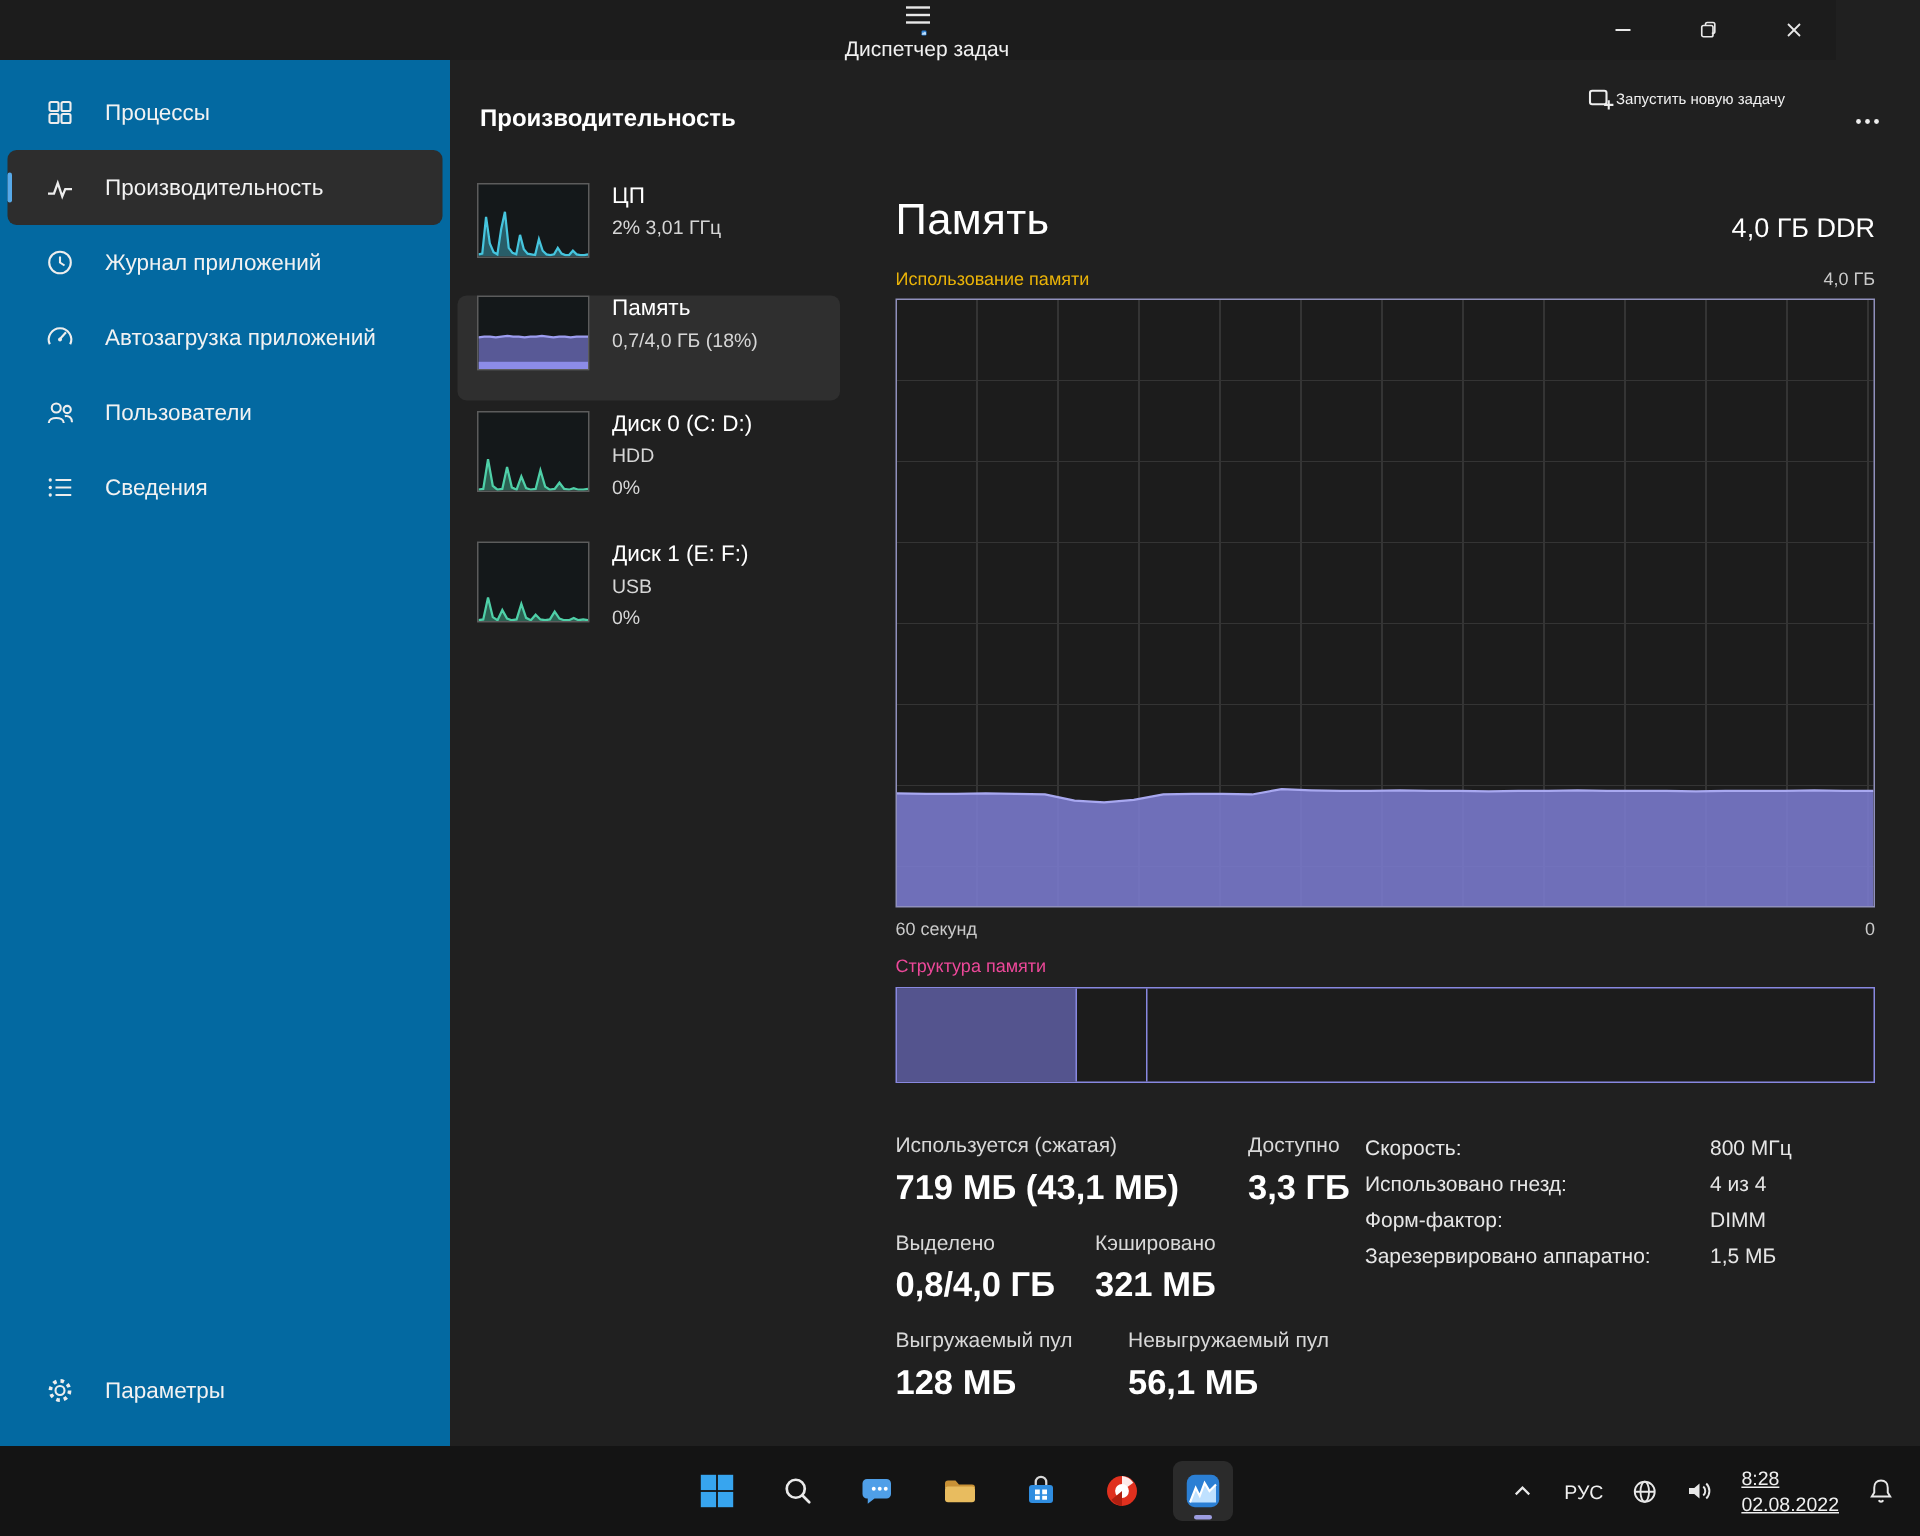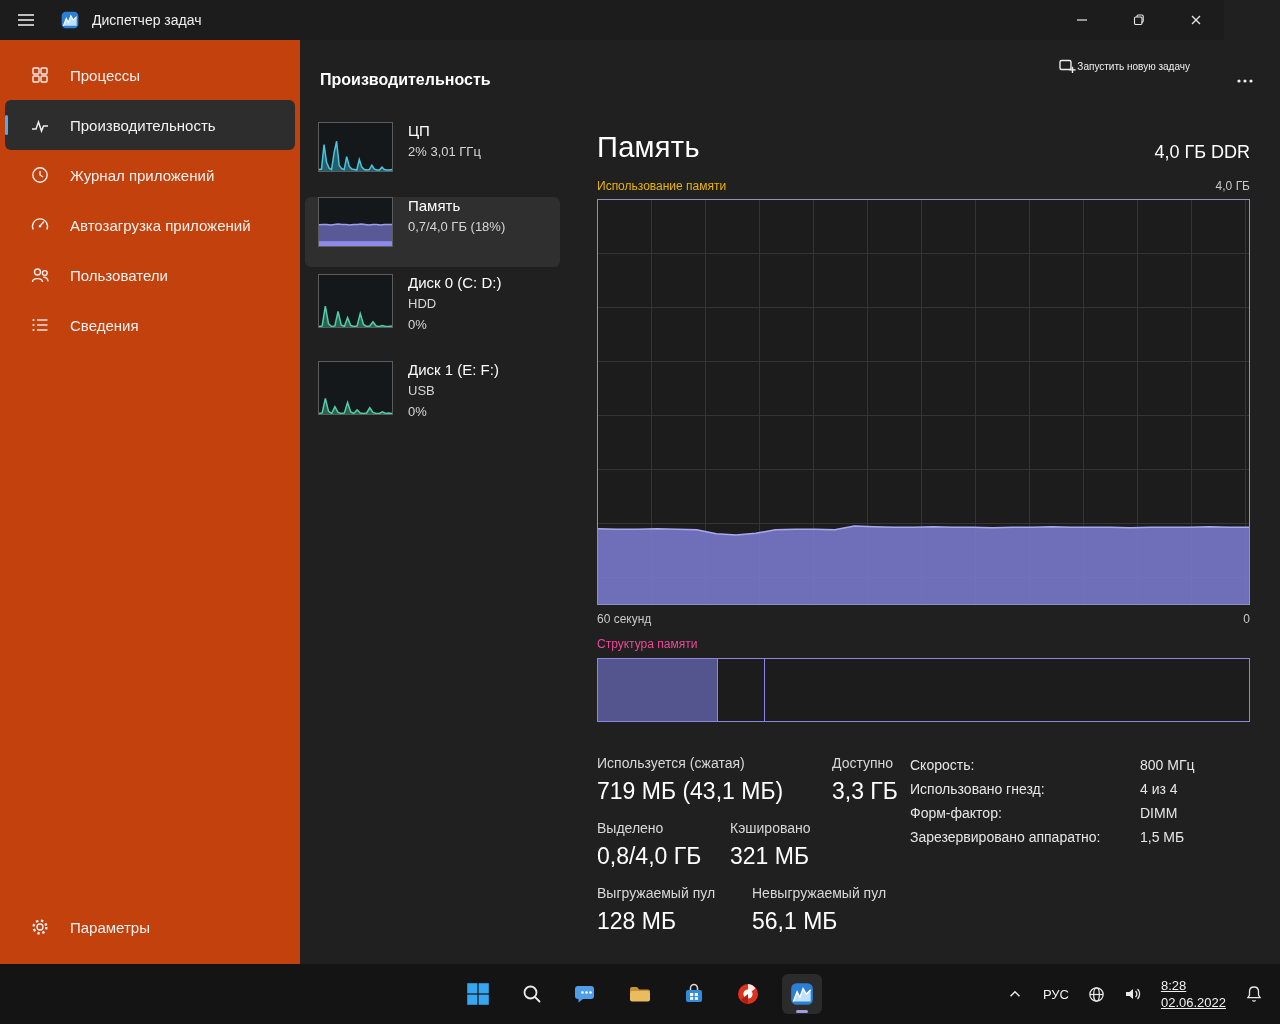--- a/index.html
+++ b/index.html
@@ -1,28 +1,28 @@
 <!DOCTYPE html>
 <html style="--accent: #57a9e8; --compFill: #54548e; --compBorder: #8888e0; --graphBorder: #9090bc;"><head>
 <meta charset="utf-8">
 <style>
   * { margin:0; padding:0; box-sizing:border-box; font-family:"Liberation Sans","DejaVu Sans",sans-serif; }
   html,body { background:#000; }
   #screen { position:relative; width:1280px; height:1024px; background:#202020; overflow:hidden; color:#fff; }
 
   
-  .titlebar { position:absolute; left:0; top:0; width:1224px; height:40px; background:#1c1c1c; display:flex; align-items:center; z-index:5; }
+  .titlebar { position:absolute; left:0; top:0; width:1224px; height:40px; background:#1c1c1c; display:flex; align-items:center; z-index:5;flex-direction:column; }
   .hamburger { width:52px; height:40px; display:flex; align-items:center; justify-content:center; cursor:pointer; }
   .app-icon16 { width:20px; height:20px; margin-left:8px; }
   .titlebar-title { font-size:14px; color:#f0f0f0; margin-left:12px; }
   .win-controls { position:absolute; right:0; top:0; height:40px; display:flex; }
   .win-btn { width:57px; height:40px; display:flex; align-items:center; justify-content:center; }
 
   
-  .sidebar { position:absolute; left:0; top:40px; width:300px; height:924px; background:#c2410c; padding-top:10px; z-index:4; }
+  .sidebar { position:absolute; left:0; top:40px; width:300px; height:924px; background:#0369a1; padding-top:10px; z-index:4; }
   .nav-item { position:relative; height:50px; margin:0 5px; padding-left:25px; display:flex; align-items:center; gap:20px; border-radius:6px; cursor:pointer; }
   .nav-item.selected { background:#2d2d2d; }
   .nav-item.selected::before { content:''; position:absolute; left:0; top:15px; width:3px; height:20px; border-radius:2px; background:var(--accent,#57a9e8); }
   .nav-label { font-size:15px; color:#f2f2f2; white-space:nowrap; }
   .nav-icon { width:20px; height:20px; display:flex; align-items:center; justify-content:center; flex:0 0 20px; }
   .nav-settings { position:absolute; left:5px; right:5px; bottom:12px; margin:0;text-align:right; }
 
   
   .page-title { position:absolute; left:320px; top:71px; font-size:16px; font-weight:700; }
   .run-task { position:absolute; top:48px; right:78px; height:36px; display:flex; align-items:center; padding:0 12px; border-radius:5px; cursor:pointer; font-size:10px; color:#f0f0f0; }
@@ -55,21 +55,21 @@
   .axis-left { position:absolute; left:597px; top:612px; font-size:12px; color:#c9c9c9; }
   .axis-right { position:absolute; right:30px; top:612px; font-size:12px; color:#c9c9c9; }
   .comp-label { position:absolute; left:597px; top:637px; font-size:12px; color:#ec4899; }
   .comp-bar { position:absolute; left:597px; top:658px; width:653px; height:64px; border:1px solid var(--compBorder,#8888e0); display:flex; background:#1c1c1c; }
   .comp-seg { height:100%; border-right:1px solid var(--compBorder,#8888e0); }
   .comp-seg:last-child { border-right:none; }
   .comp-seg.filled { background:var(--compFill,#54548e); }
 
   .stat { position:absolute; }
   .stat .lbl { font-size:14px; color:#d8d8d8; margin-bottom:7px; white-space:nowrap; }
-  .stat .val { font-size:23px; font-weight:400; color:#fff; white-space:nowrap; }
+  .stat .val { font-size:23px; font-weight:700; color:#fff; white-space:nowrap; }
   #stat-used      { left:597px; top:755px; }
   #stat-avail     { left:815px; top:755px;margin-left:17px; }
   #stat-committed { left:597px; top:820px; }
   #stat-cached    { left:730px; top:820px; }
   #stat-paged     { left:597px; top:885px; }
   #stat-nonpaged  { left:752px; top:885px; }
 
   .detail-rows { position:absolute; left:910px; top:757px; width:348px; }
   .drow { display:flex; height:24px; align-items:flex-start; font-size:14px; color:#e6e6e6; }
   .drow .dl { width:230px; white-space:nowrap; }
@@ -423,21 +423,21 @@
           </svg>
       </div>
       <div class="tb-small">
         <svg width="20" height="20" viewBox="0 0 20 20">
           <polygon points="3,8 6.5,8 10,5 10,15 6.5,12 3,12" fill="#e8e8e8"></polygon>
           <path d="M12.5 7 a4 4 0 0 1 0 6 M14.5 5 a7 7 0 0 1 0 10" fill="none" stroke="#e8e8e8" stroke-width="1.3"></path>
         </svg>
       </div>
       <div class="tb-clock">
         <div>8:28</div>
-        <div>02.06.2022</div>
+        <div>02.08.2022</div>
       </div>
       <div class="tb-small">
         <svg width="20" height="20" viewBox="0 0 20 20" fill="none" stroke="#e8e8e8" stroke-width="1.3">
           <path d="M10 3 c-2.8 0 -4.5 2 -4.5 4.8 V11 l-1.6 2.6 h12.2 L14.5 11 V7.8 C14.5 5 12.8 3 10 3 Z"></path>
           <path d="M8.5 16.2 a1.7 1.7 0 0 0 3 0"></path>
         </svg>
       </div>
     </div>
   </div>
 

